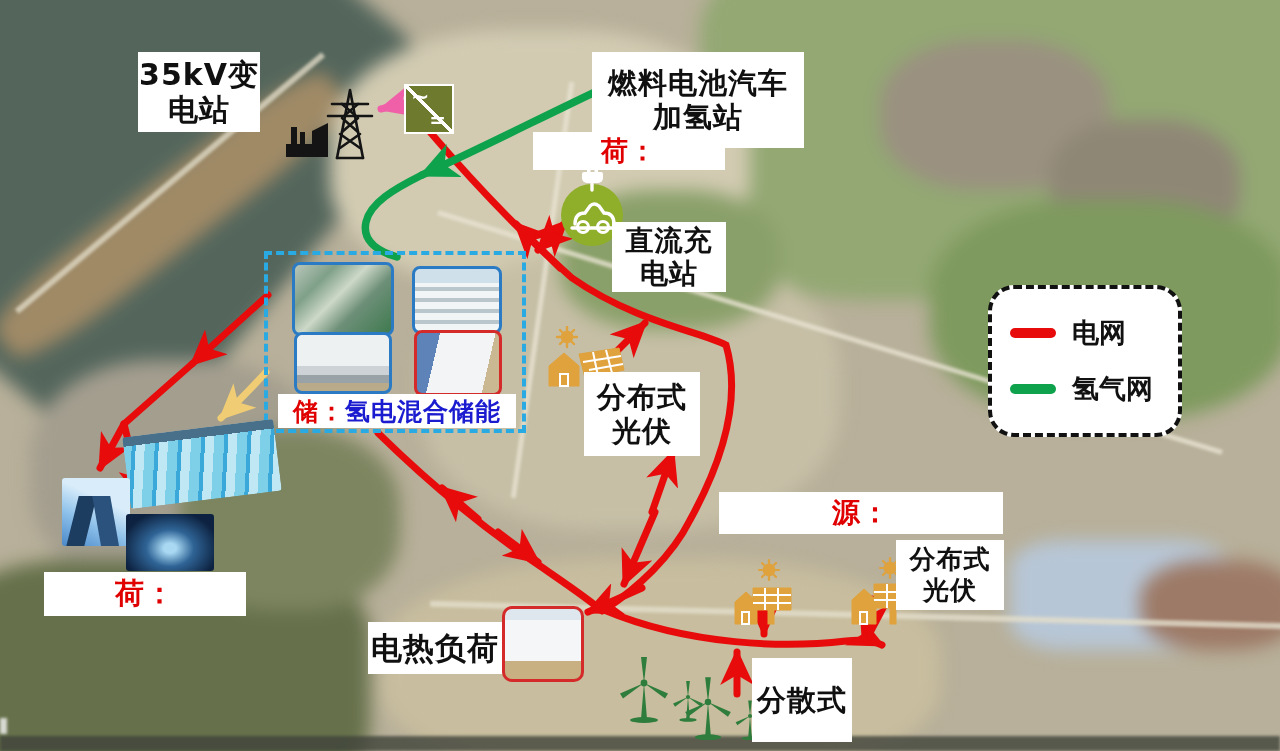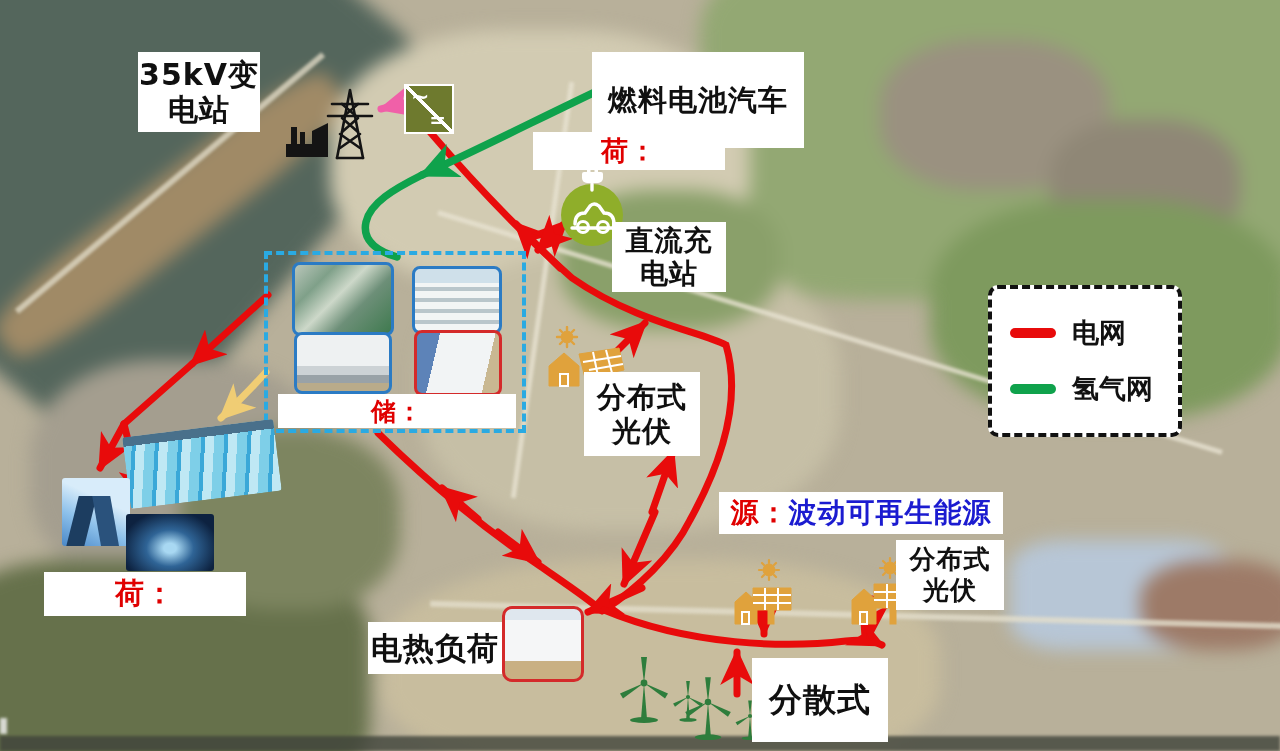--- a/index.html
+++ b/index.html
@@ -13,21 +13,21 @@
   
   .arrows{position:absolute;left:0;top:0;z-index:3;}
   .label-box{position:absolute;z-index:5;background:#fff;color:#101010;font-weight:bold;
              text-align:center;display:flex;flex-direction:column;justify-content:center;
              line-height:1.18;letter-spacing:1px;}
   .strip{position:absolute;z-index:5;background:#fff;font-weight:bold;display:flex;
          align-items:center;justify-content:center;white-space:nowrap;letter-spacing:1px;}
   .red{color:#e00000;} .blue{color:#1b1bd0;}
   
   .legend{position:absolute;left:988px;top:285px;width:194px;height:152px;z-index:6;
-          background:#fff;border:4px dashed #111;border-radius:10px;box-sizing:border-box;
+          background:#fff;border:4px dashed #111;border-radius:26px;box-sizing:border-box;
           display:flex;flex-direction:column;justify-content:space-evenly;padding:6px 18px;}
   .legend-row{display:flex;align-items:center;gap:16px;font-weight:bold;font-size:27px;color:#111;}
   .swatch{display:inline-block;width:46px;height:10px;border-radius:5px;flex:0 0 auto;}
   
   .storage-box{position:absolute;left:264px;top:251px;width:262px;height:182px;z-index:4;
                border:4px dashed #2aaae2;box-sizing:border-box;}
   .thumb{position:absolute;z-index:5;border:3px solid #2b7bc4;border-radius:8px;background:#fff;overflow:hidden;}
   .thumb.red-b{border-color:#d42a2a;}
   
   .ph-electrolyzer{background:linear-gradient(135deg,#b9c6ba 0%,#7fa089 25%,#cdd8c9 45%,#6d8f78 65%,#3f7a4f 100%);}
@@ -296,66 +296,67 @@
     </svg>
   </div>
 
   <div class="storage-box"></div>
   <div class="thumb ph-electrolyzer" style="left:292px;top:262px;width:96px;height:68px;"></div>
   <div class="thumb ph-tanks" style="left:412px;top:266px;width:84px;height:62px;"></div>
   <div class="thumb ph-container" style="left:294px;top:332px;width:92px;height:56px;"></div>
   <div class="thumb red-b ph-battery" style="left:414px;top:330px;width:82px;height:60px;"></div>
   <div class="strip" style="left:278px;top:394px;width:238px;height:34px;font-size:25px;">
     <span class="red">储：</span>
+      <span class="blue">氢电混合储能</span>
   </div>
 
   <div class="thumb ph-pool" style="left:126px;top:428px;width:152px;height:72px;border:none;border-radius:3px;transform:rotate(-7deg);z-index:4;"></div>
   <div class="thumb ph-sky" style="left:62px;top:478px;width:68px;height:68px;border:none;border-radius:3px;z-index:4;"></div>
   <div class="thumb ph-dc" style="left:126px;top:514px;width:88px;height:57px;border:none;border-radius:3px;z-index:4;"></div>
 
   <div class="thumb red-b ph-battery2" style="left:502px;top:606px;width:76px;height:70px;border-radius:10px;"></div>
 
   <div class="label-box" style="left:138px;top:52px;width:122px;height:80px;font-size:30px;">
     <div>35kV变</div>
     <div>电站</div>
   </div>
 
   <div class="label-box" style="left:592px;top:16px;width:212px;height:96px;font-size:29px;margin-top:36px;">
     <div>燃料电池汽车</div>
+    <div>加氢站</div>
   </div>
 
   <div class="strip" style="left:533px;top:132px;width:192px;height:38px;font-size:27px;">
     <span class="red">荷：</span>
   </div>
 
   <div class="label-box" style="left:612px;top:222px;width:114px;height:70px;font-size:28px;">
     <div>直流充</div>
     <div>电站</div>
   </div>
 
   <div class="label-box" style="left:584px;top:372px;width:116px;height:84px;font-size:29px;">
     <div>分布式</div>
     <div>光伏</div>
   </div>
 
   <div class="strip" style="left:719px;top:492px;width:284px;height:42px;font-size:28px;">
     <span class="red">源：</span>
-      <span class="blue">波动可再生能源</span>
   </div>
 
   <div class="label-box" style="left:896px;top:540px;width:108px;height:70px;font-size:26px;">
     <div>分布式</div>
     <div>光伏</div>
   </div>
 
   <div class="label-box" style="left:368px;top:622px;width:134px;height:52px;font-size:31px;">
     <div>电热负荷</div>
   </div>
 
-  <div class="label-box" style="left:752px;top:658px;width:136px;height:84px;font-size:33px;">
+  <div class="label-box" style="left:752px;top:658px;width:100px;height:84px;font-size:29px;">
     <div>分散式</div>
   </div>
 
   <div class="strip" style="left:44px;top:572px;width:202px;height:44px;font-size:29px;">
     <span class="red">荷：</span>
   </div>
 
   <div class="legend">
     <div class="legend-row">
       <span class="swatch" style="background:#e80b0b;"></span>

